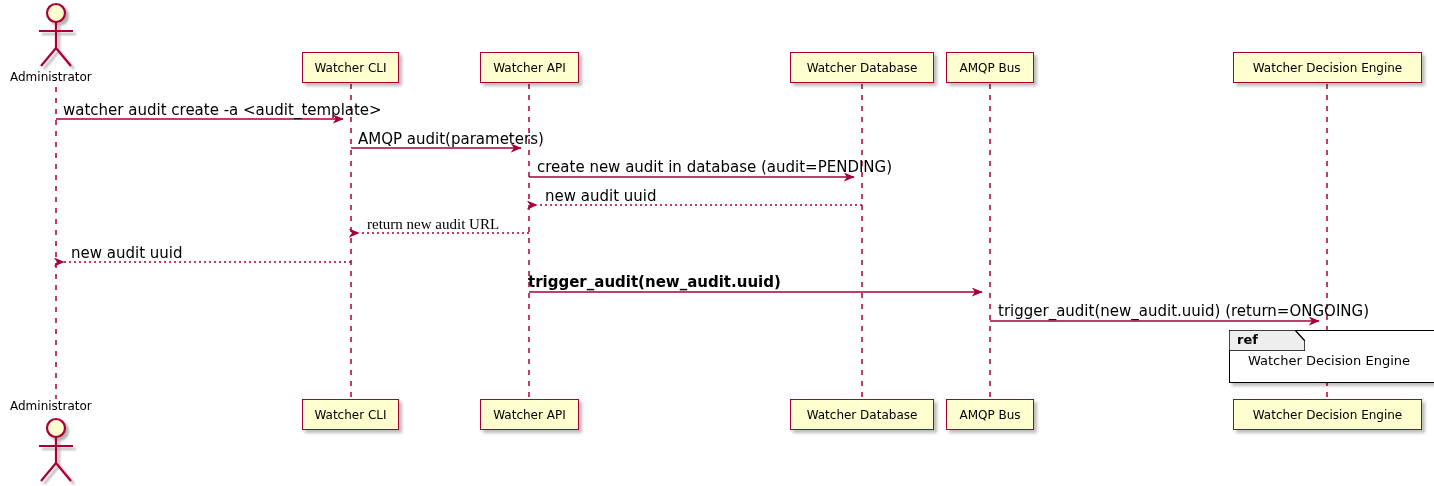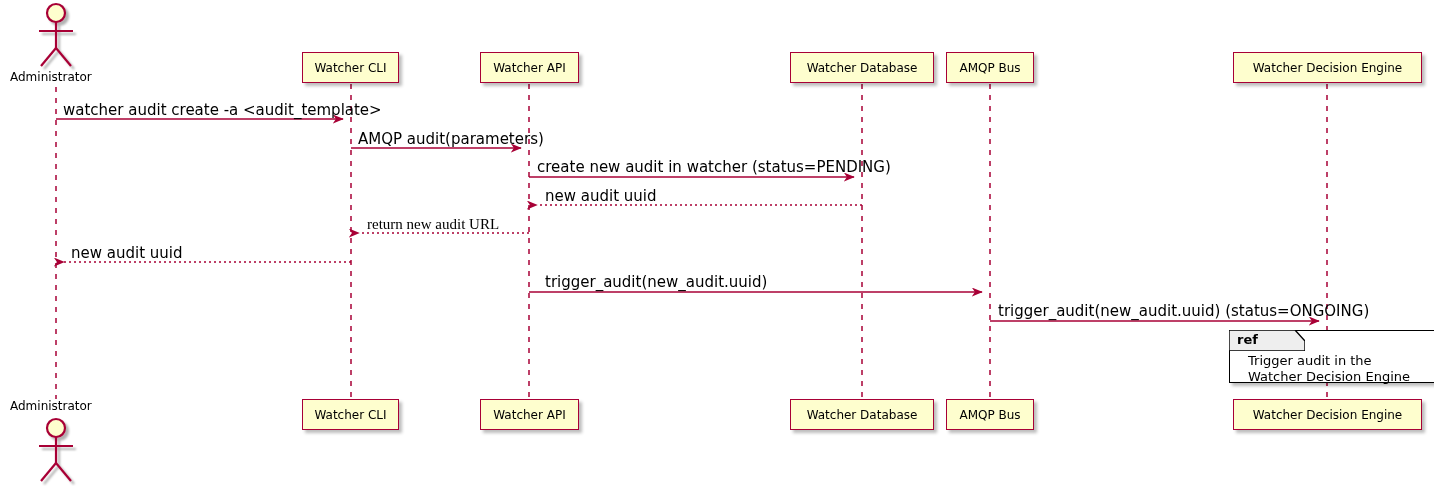--- a/index.html
+++ b/index.html
@@ -122,29 +122,28 @@
 </div>
 <div class="pbox" style="left:1233px;top:399px;width:189px;height:31px;">
   <span>Watcher Decision Engine</span>
 </div>
 
 <div class="lbl actor-name" style="left:10px;top:70px;">Administrator</div>
 <div class="lbl actor-name" style="left:10px;top:399px;">Administrator</div>
 
 <div class="lbl" style="left:63px;top:103px;">watcher audit create -a &lt;audit_template&gt;</div>
 <div class="lbl" style="left:358px;top:132px;">AMQP audit(parameters)</div>
-<div class="lbl" style="left:537px;top:160px;">create new audit in watcher (status=PENDING)</div>
+<div class="lbl" style="left:537px;top:160px;">create new audit in database (audit=PENDING)</div>
 <div class="lbl" style="left:545px;top:189px;">new audit uuid</div>
 <div class="lbl" style="left:367px;top:217px;font-family:Liberation Serif, serif;">return new audit URL</div>
 <div class="lbl" style="left:71px;top:246px;">new audit uuid</div>
-<div class="lbl" style="left:545px;top:275px;">trigger_audit(new_audit.uuid)</div>
-<div class="lbl" style="left:998px;top:304px;">trigger_audit(new_audit.uuid) (status=ONGOING)</div>
+<div class="lbl" style="left:528px;top:275px;font-weight:bold;">trigger_audit(new_audit.uuid)</div>
+<div class="lbl" style="left:998px;top:304px;">trigger_audit(new_audit.uuid) (return=ONGOING)</div>
 
 <div class="ref-frag" style="left:1229px;top:330px;width:228px;height:53px;">
   <svg style="position:absolute;left:-1px;top:-1px;" width="76" height="21" viewBox="0 0 76 21">
     <path d="M0,0 L66,0 L76,11 L76,21 L0,21 Z" fill="#EEEEEE" stroke="#000000" stroke-width="1.4"></path>
   </svg>
   <div class="ref-head" style="width:76px;height:21px;">ref</div>
   <div class="ref-body" style="top:22px;width:196px;">
-    <div>Trigger audit in the</div>
     <div>Watcher Decision Engine</div>
   </div>
 </div>
 
 </body></html>

